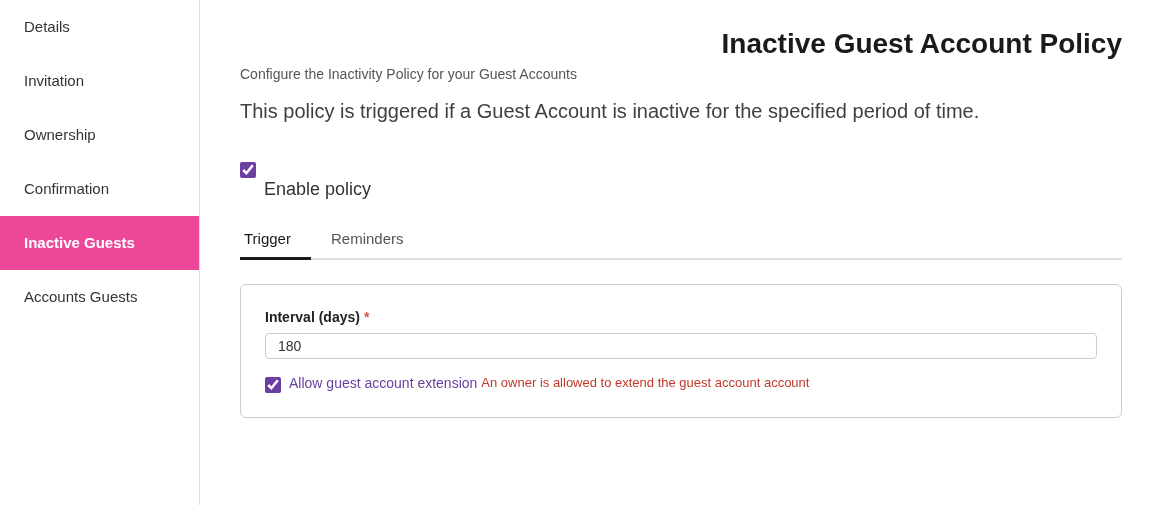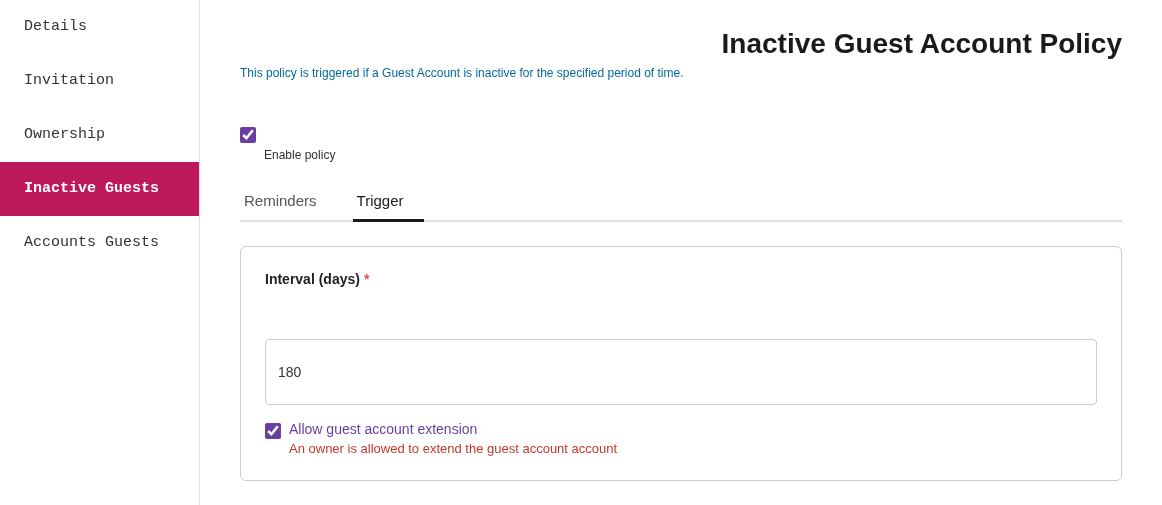--- a/index.html
+++ b/index.html
@@ -18,34 +18,33 @@
     }
 
     
     .sidebar {
       width: 200px;
       min-width: 200px;
       background: #fff;
       border-right: 1px solid #e0e0e0;
       display: flex;
       flex-direction: column;
-      font-family: Liberation Mono, monospace;
     }
 
     .sidebar-item {
       padding: 18px 24px;
       font-size: 15px;
       color: #333;
       cursor: pointer;
       border-bottom: 1px solid transparent;
       font-weight: 400;
     }
 
     .sidebar-item.active {
-      background: #be185d;
+      background: #ec4899;
       color: #fff;
       font-weight: 600;
     }
 
     
     .main-content {
       flex: 1;
       padding: 28px 40px;
       overflow-y: auto;
     }
@@ -58,41 +57,41 @@
       text-align: right;
     }
 
     .page-subtitle {
       font-size: 14px;
       color: #555;
       margin-bottom: 18px;
     }
 
     .policy-info {
-      color: #0369a1;
-      font-size: 12px;
-      margin-bottom: 28px;
+      color: #404040;
+      font-size: 20px;
+      margin-bottom: 16px;
     }
 
     .enable-policy-row {
       display: flex;
       align-items: center;
       gap: 8px;
       margin-bottom: 20px;
     }
 
     .enable-policy-row input[type="checkbox"] {
       width: 16px;
       height: 16px;
       accent-color: #6b3fa0;
       cursor: pointer;
     }
 
     .enable-policy-label {
-      font-size: 12px;
+      font-size: 18px;
       color: #333;
       margin-top: 40px;
     }
 
     
     .tabs {
       display: flex;
       border-bottom: 2px solid #e0e0e0;
       margin-bottom: 24px;
     }
@@ -131,47 +130,46 @@
       gap: 4px;
     }
 
     .required-star {
       color: #d9534f;
       font-size: 14px;
     }
 
     .text-input {
       width: 100%;
-      padding: 24px 12px;
+      padding: 4px 12px;
       font-size: 14px;
       border: 1px solid #ccc;
       border-radius: 4px;
       color: #333;
       outline: none;
       margin-bottom: 16px;
-      margin-top: 44px;
     }
 
     .extension-row {
       display: flex;
       align-items: flex-start;
       gap: 8px;
     }
 
     .extension-row input[type="checkbox"] {
       width: 16px;
       height: 16px;
       accent-color: #6b3fa0;
       cursor: pointer;
       margin-top: 2px;
     }
 
     .extension-text-block {
       display: flex;
-      flex-direction: column;
+      flex-direction: row;
       gap: 4px;
     }
 
     .extension-label {
       font-size: 14px;
       color: #6b3fa0;
     }
 
     .extension-description {
       font-size: 13px;
@@ -179,37 +177,39 @@
     }
   </style>
 </head>
 <body>
 
 <nav class="sidebar">
 
 <div class="sidebar-item">Details</div>
     <div class="sidebar-item">Invitation</div>
     <div class="sidebar-item">Ownership</div>
+    <div class="sidebar-item">Confirmation</div>
     <div class="sidebar-item active">Inactive Guests</div>
     <div class="sidebar-item">Accounts Guests</div>
   </nav>
 
 <main class="main-content">
   <h1 class="page-title">Inactive Guest Account Policy</h1>
+  <p class="page-subtitle">Configure the Inactivity Policy for your Guest Accounts</p>
   <p class="policy-info">This policy is triggered if a Guest Account is inactive for the specified period of time.</p>
 
   <div class="enable-policy-row">
     <input type="checkbox" checked="" id="enable-policy" style="">
     <label class="enable-policy-label" for="enable-policy">Enable policy</label>
   </div>
 
   <div class="tabs">
 
-  <div class="tab">Reminders</div>
-      <div class="tab active">Trigger</div>
+  <div class="tab active">Trigger</div>
+      <div class="tab">Reminders</div>
     </div>
 
   <div class="form-card">
     <div class="field-label">
       <span>Interval (days)</span>
       <span class="required-star">*</span>
     </div>
     <input type="text" class="text-input" value="180" style="">
 
     <div class="extension-row">

